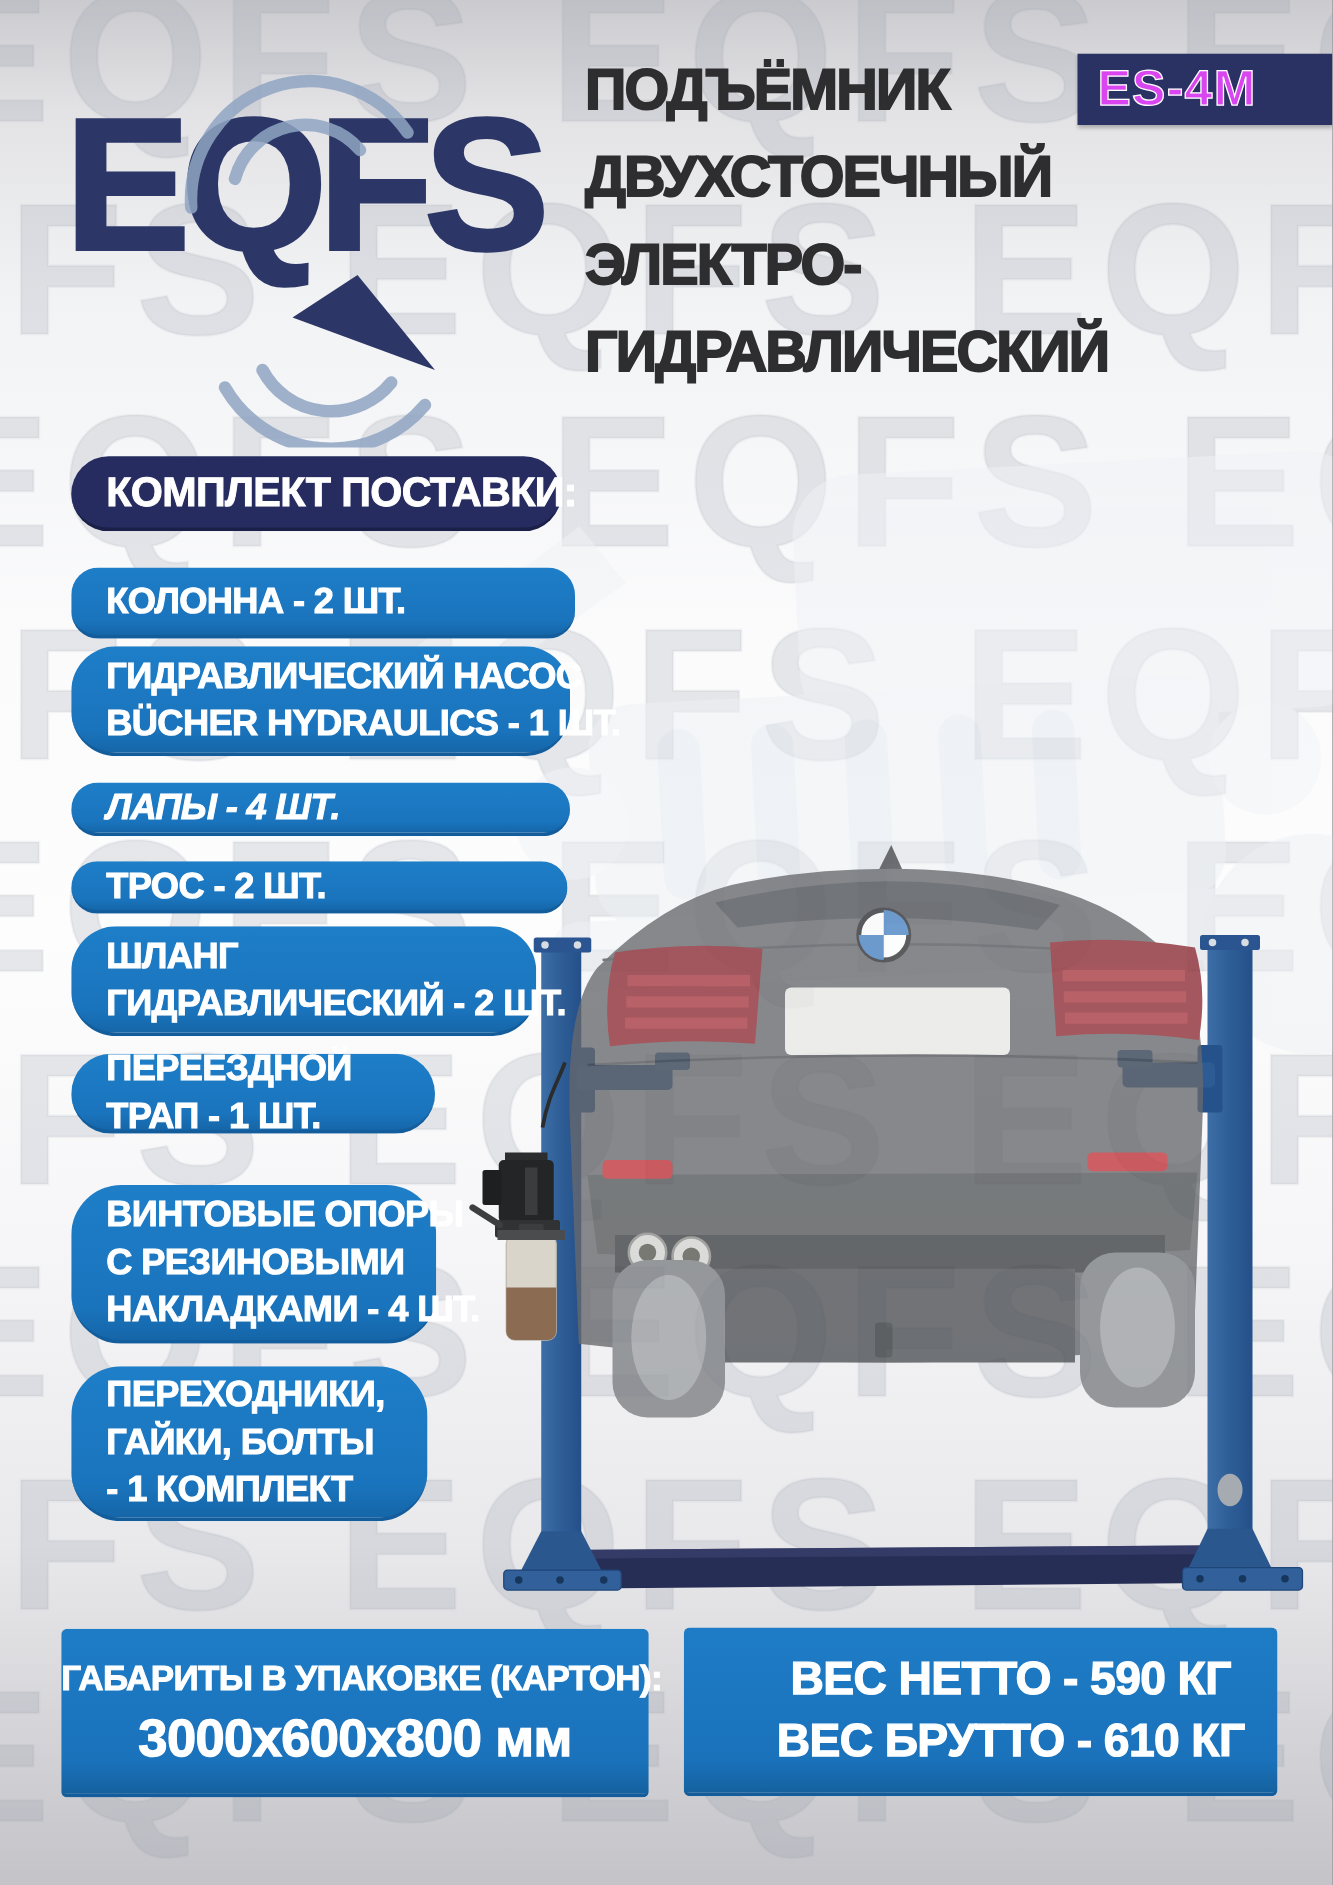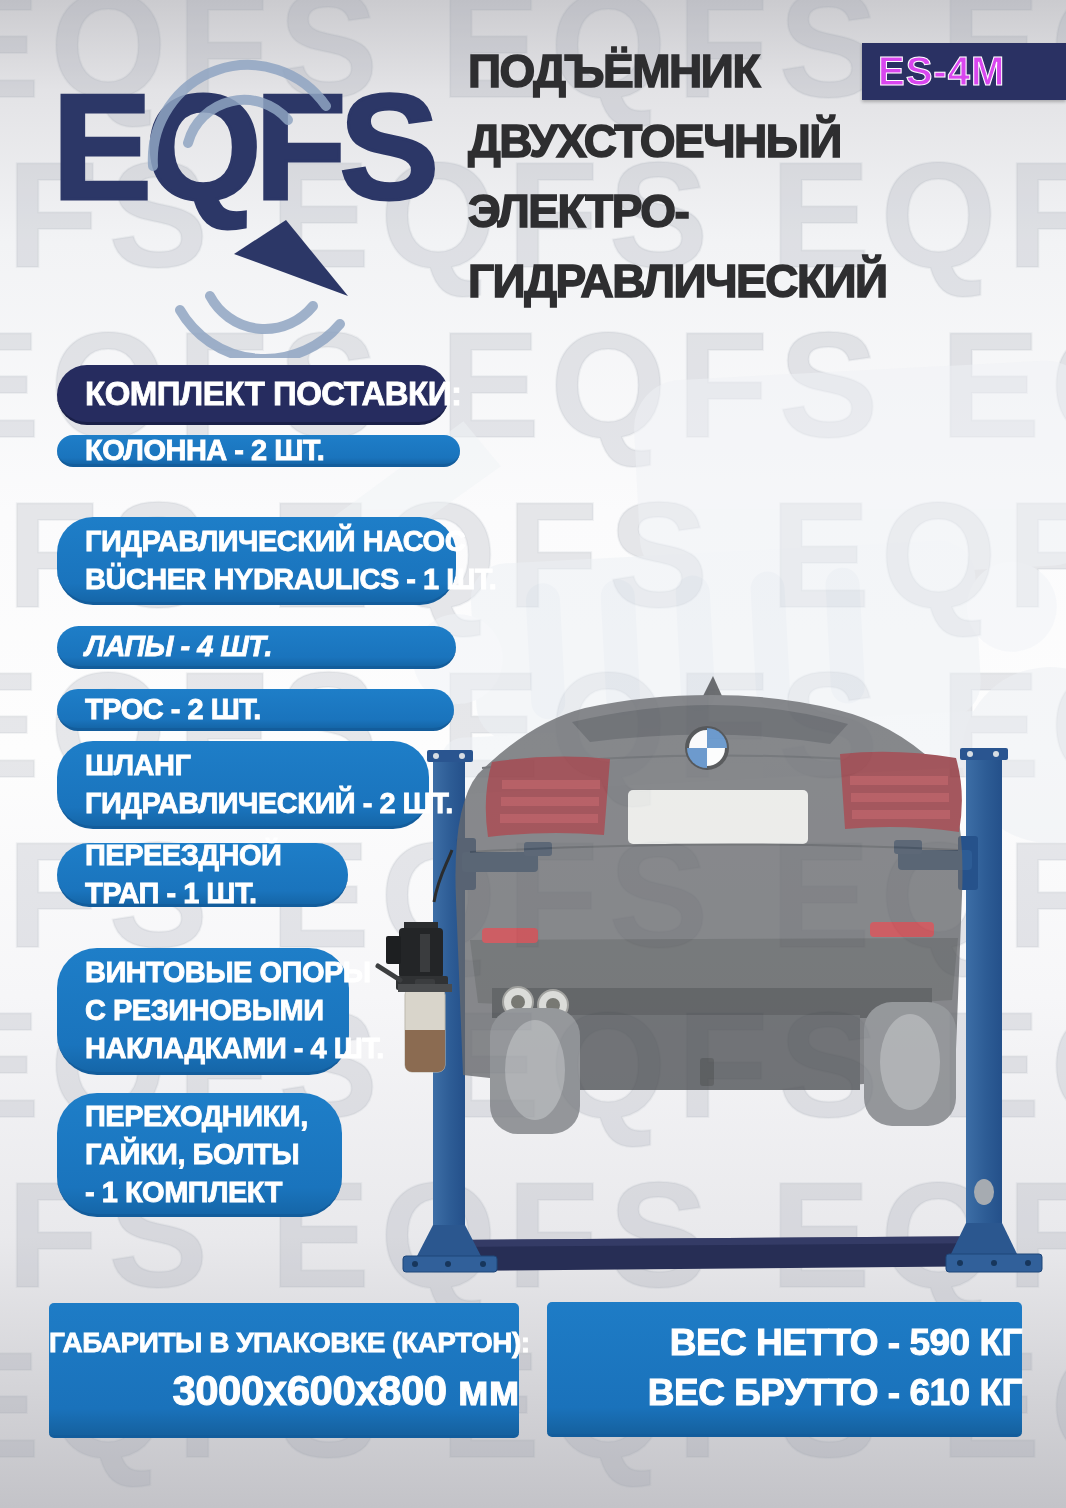--- a/index.html
+++ b/index.html
@@ -66,34 +66,34 @@
     background:#262c5f;border-bottom:3px solid #1a2048;
     font-size:33px;letter-spacing:-0.5px;
   }
   .pill-blue{
     background:linear-gradient(180deg,#1e7ec8 0%,#1a74bd 78%,#1566a8 100%);
     border-bottom:3px solid #135d9c;
     font-size:29px;letter-spacing:-0.5px;
   }
   .pill div{line-height:38px;white-space:nowrap;-webkit-text-stroke:0.8px #ffffff;}
   .p-head {top:353px;width:392px;height:60px;border-radius:30px;}
-  .p-i0{top:423px;width:403px;height:32px;border-radius:22px;}
+  .p-i0{top:442px;width:403px;height:57px;border-radius:22px;}
   .p-i1{top:505px;width:399px;height:88px;border-radius:36px;}
   .p-i2{top:614px;width:399px;height:43px;border-radius:22px;font-style:italic;}
   .p-i3{top:677px;width:397px;height:42px;border-radius:21px;}
   .p-i4{top:729px;width:372px;height:88px;border-radius:36px;}
   .p-i5{top:831px;width:291px;height:64px;border-radius:34px;}
   .p-i6{top:936px;width:292px;height:127px;border-radius:40px;}
   .p-i7{top:1081px;width:285px;height:124px;border-radius:40px;}
   
   .banner{
     position:absolute;box-sizing:border-box;
     background:linear-gradient(180deg,#1e7cc6 0%,#1a72bb 80%,#15619f 100%);
     border-radius:5px;border-bottom:3px solid #135d9c;
-    color:#ffffff;text-align:right;
+    color:#ffffff;text-align:center;
     display:flex;flex-direction:column;justify-content:center;
   }
   .banner-dims{left:49px;top:1303px;width:470px;height:135px;}
   .banner-weights{left:547px;top:1302px;width:475px;height:135px;}
   .banner .l1{font-size:28px;font-weight:700;letter-spacing:-0.5px;line-height:44px;-webkit-text-stroke:0.8px #fff;white-space:nowrap;}
   .banner .l2{font-size:42px;font-weight:700;letter-spacing:-0.5px;line-height:52px;-webkit-text-stroke:1px #fff;white-space:nowrap;}
   .banner .w1,.banner .w2{font-size:37px;font-weight:700;letter-spacing:-0.5px;line-height:50px;-webkit-text-stroke:1px #fff;white-space:nowrap;margin-left:48px;}
 </style>
 </head>
 <body>

